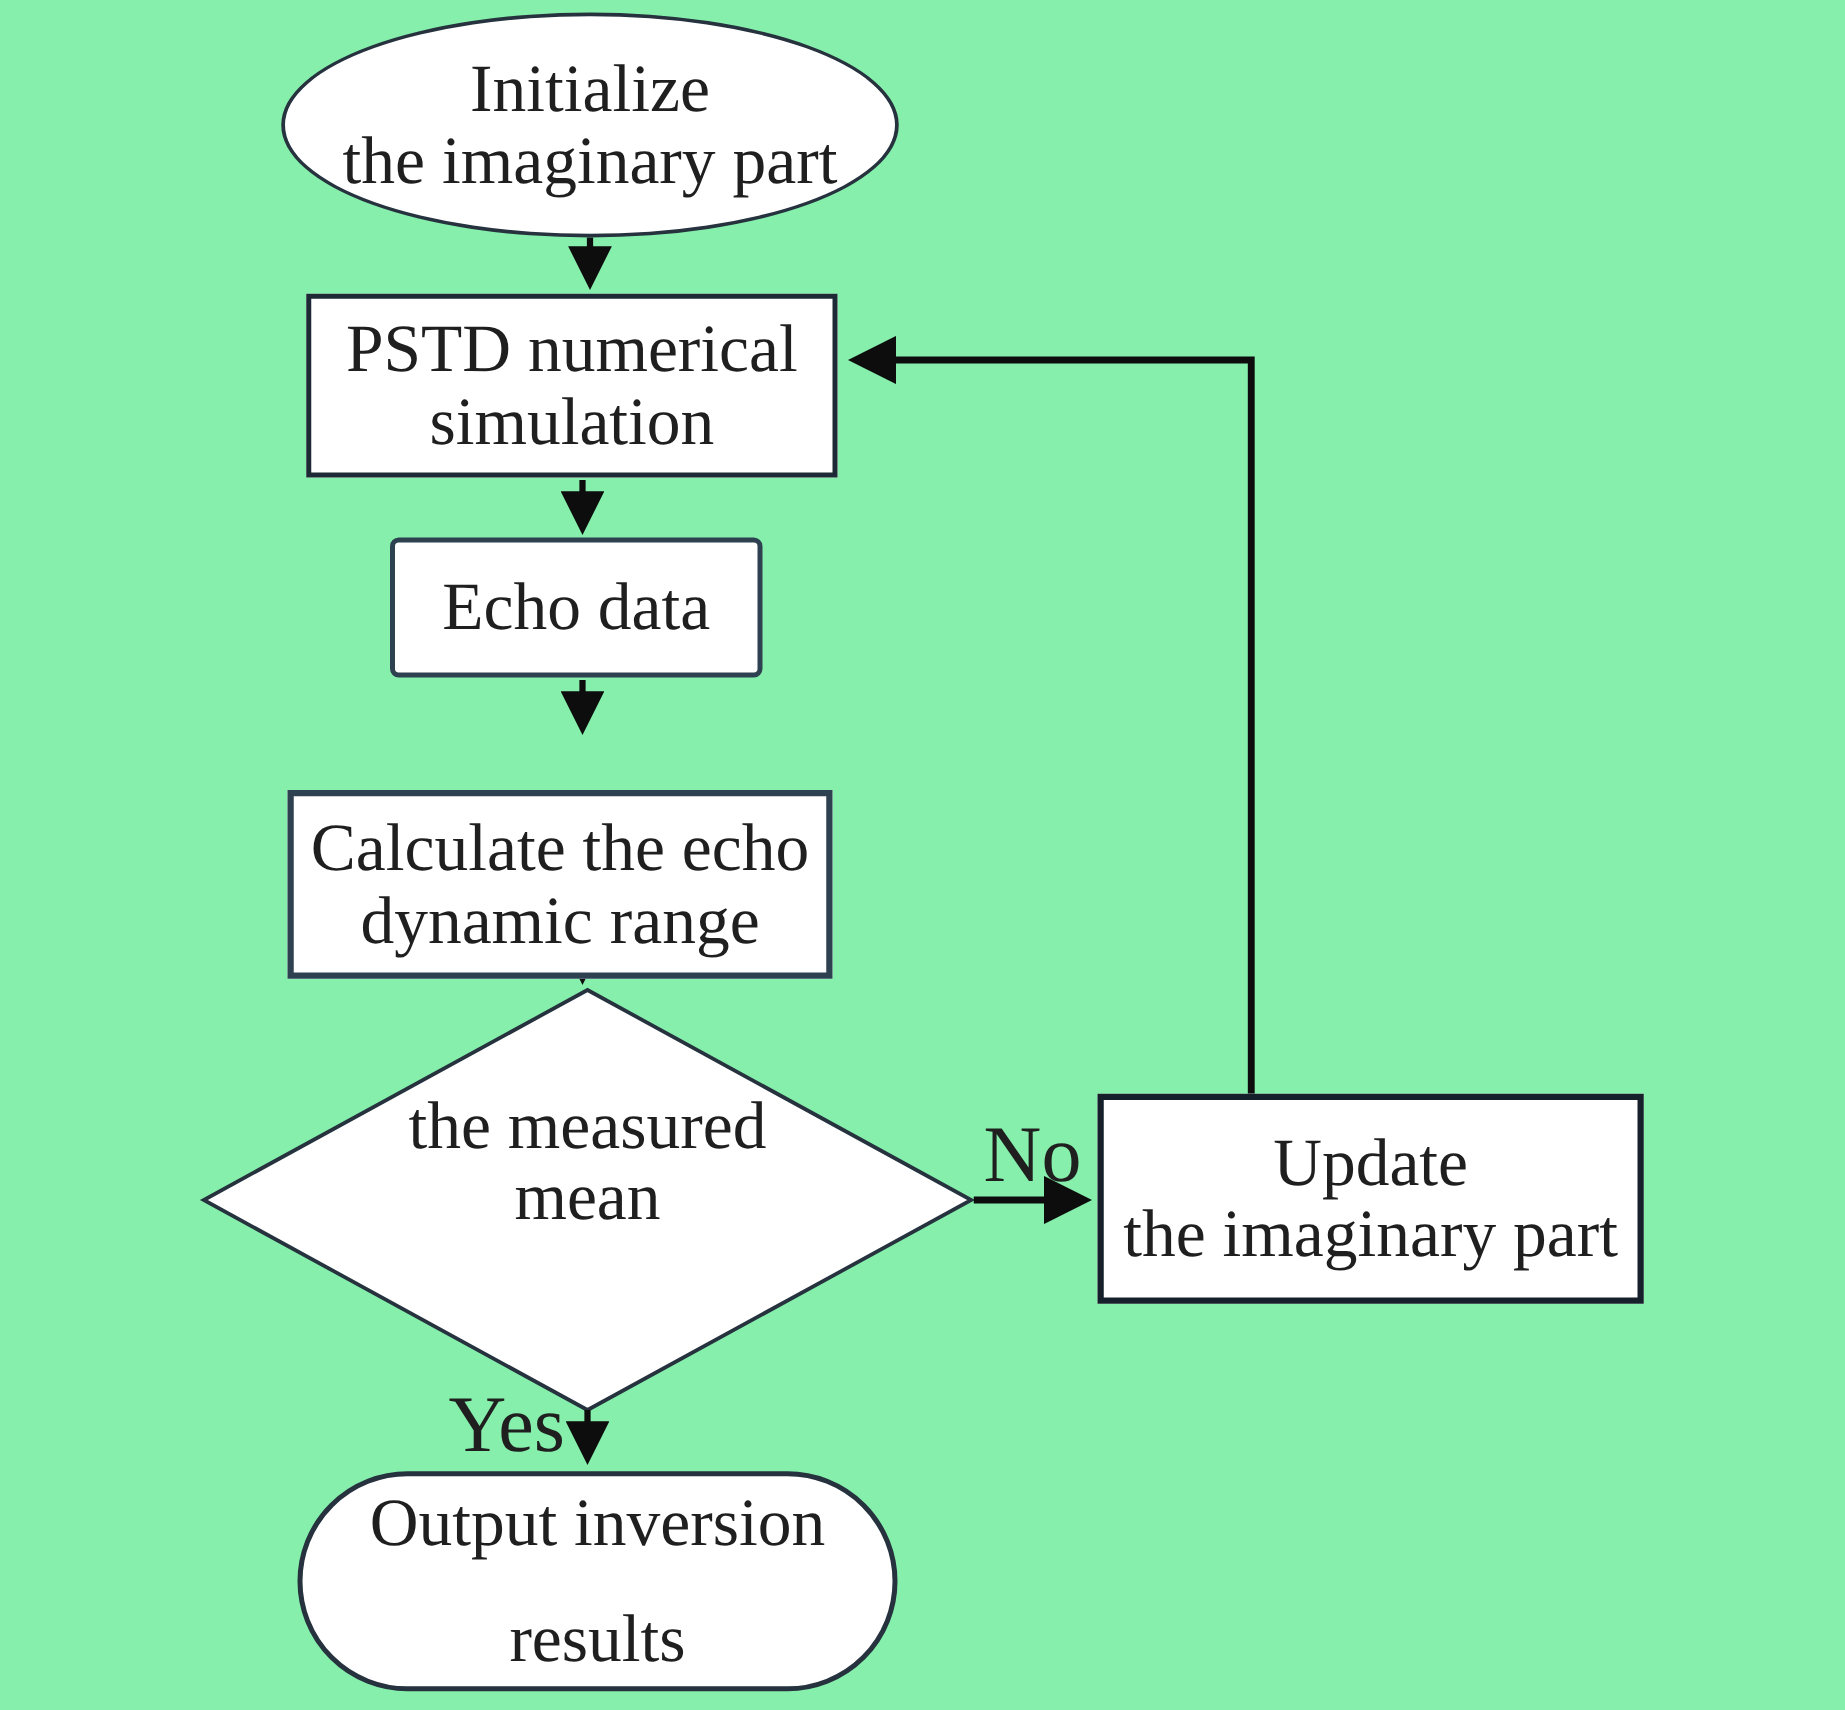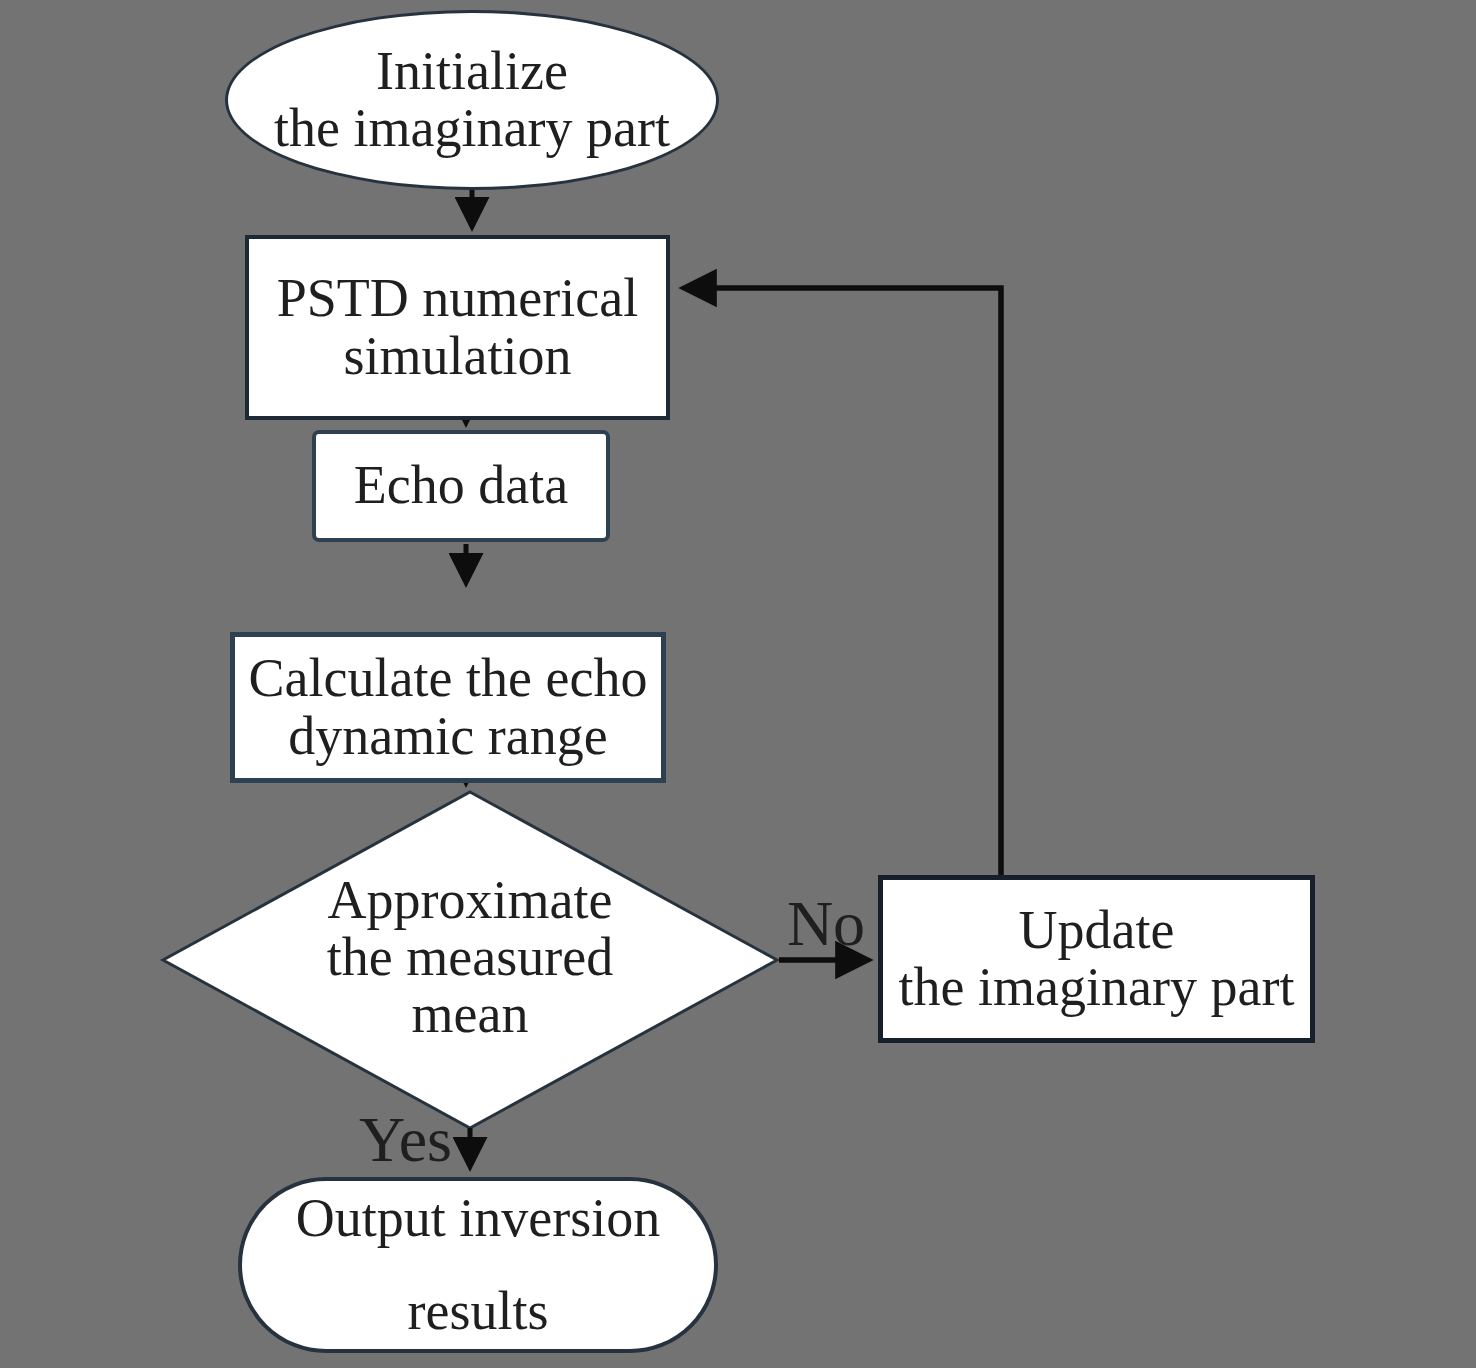--- a/index.html
+++ b/index.html
@@ -1,20 +1,20 @@
 <!DOCTYPE html>
 <html><head>
 <meta charset="utf-8">
 <style>
   html, body { margin: 0; padding: 0; background: #ffffff; }
   .canvas {
     position: relative;
     width: 1476px;
     height: 1368px;
-    background: #737373;
+    background: #86efac;
     font-family: "Liberation Serif", "DejaVu Serif", serif;
     color: #1f1f1f;
     overflow: hidden;
   }
   .node {
     position: absolute;
     box-sizing: border-box;
     background: #ffffff;
     display: flex;
     flex-direction: column;
@@ -26,21 +26,21 @@
   .tl {
     font-size: 54px;
     line-height: 1.06;
     white-space: nowrap;
   }
   .node-start {
     left: 225px; top: 10px; width: 494px; height: 180px;
     border: 3px solid #26323e; border-radius: 50%;
   }
   .node-pstd {
-    left: 245px; top: 235px; width: 425px; height: 185px;
+    left: 245px; top: 235px; width: 425px; height: 147px;
     border: 4px solid #1d2a35;
   }
   .node-echo {
     left: 312px; top: 430px; width: 298px; height: 112px;
     border: 4px solid #2e4150; border-radius: 7px;
   }
   .node-calc {
     left: 230px; top: 592px; width: 436px; height: 151px;
     border: 5px solid #2e4150;
     margin-top: 40px;
@@ -110,21 +110,20 @@
   <div class="node node-echo">
     <div class="tl">Echo data</div>
   </div>
 
   <div class="node node-calc">
     <div class="tl">Calculate the echo</div>
     <div class="tl">dynamic range</div>
   </div>
 
   <div class="decision-text">
-    <div class="tl">Approximate</div>
     <div class="tl">the measured</div>
     <div class="tl">mean</div>
   </div>
 
   <div class="node node-update">
     <div class="tl">Update</div>
     <div class="tl">the imaginary part</div>
   </div>
 
   <div class="node node-output">

